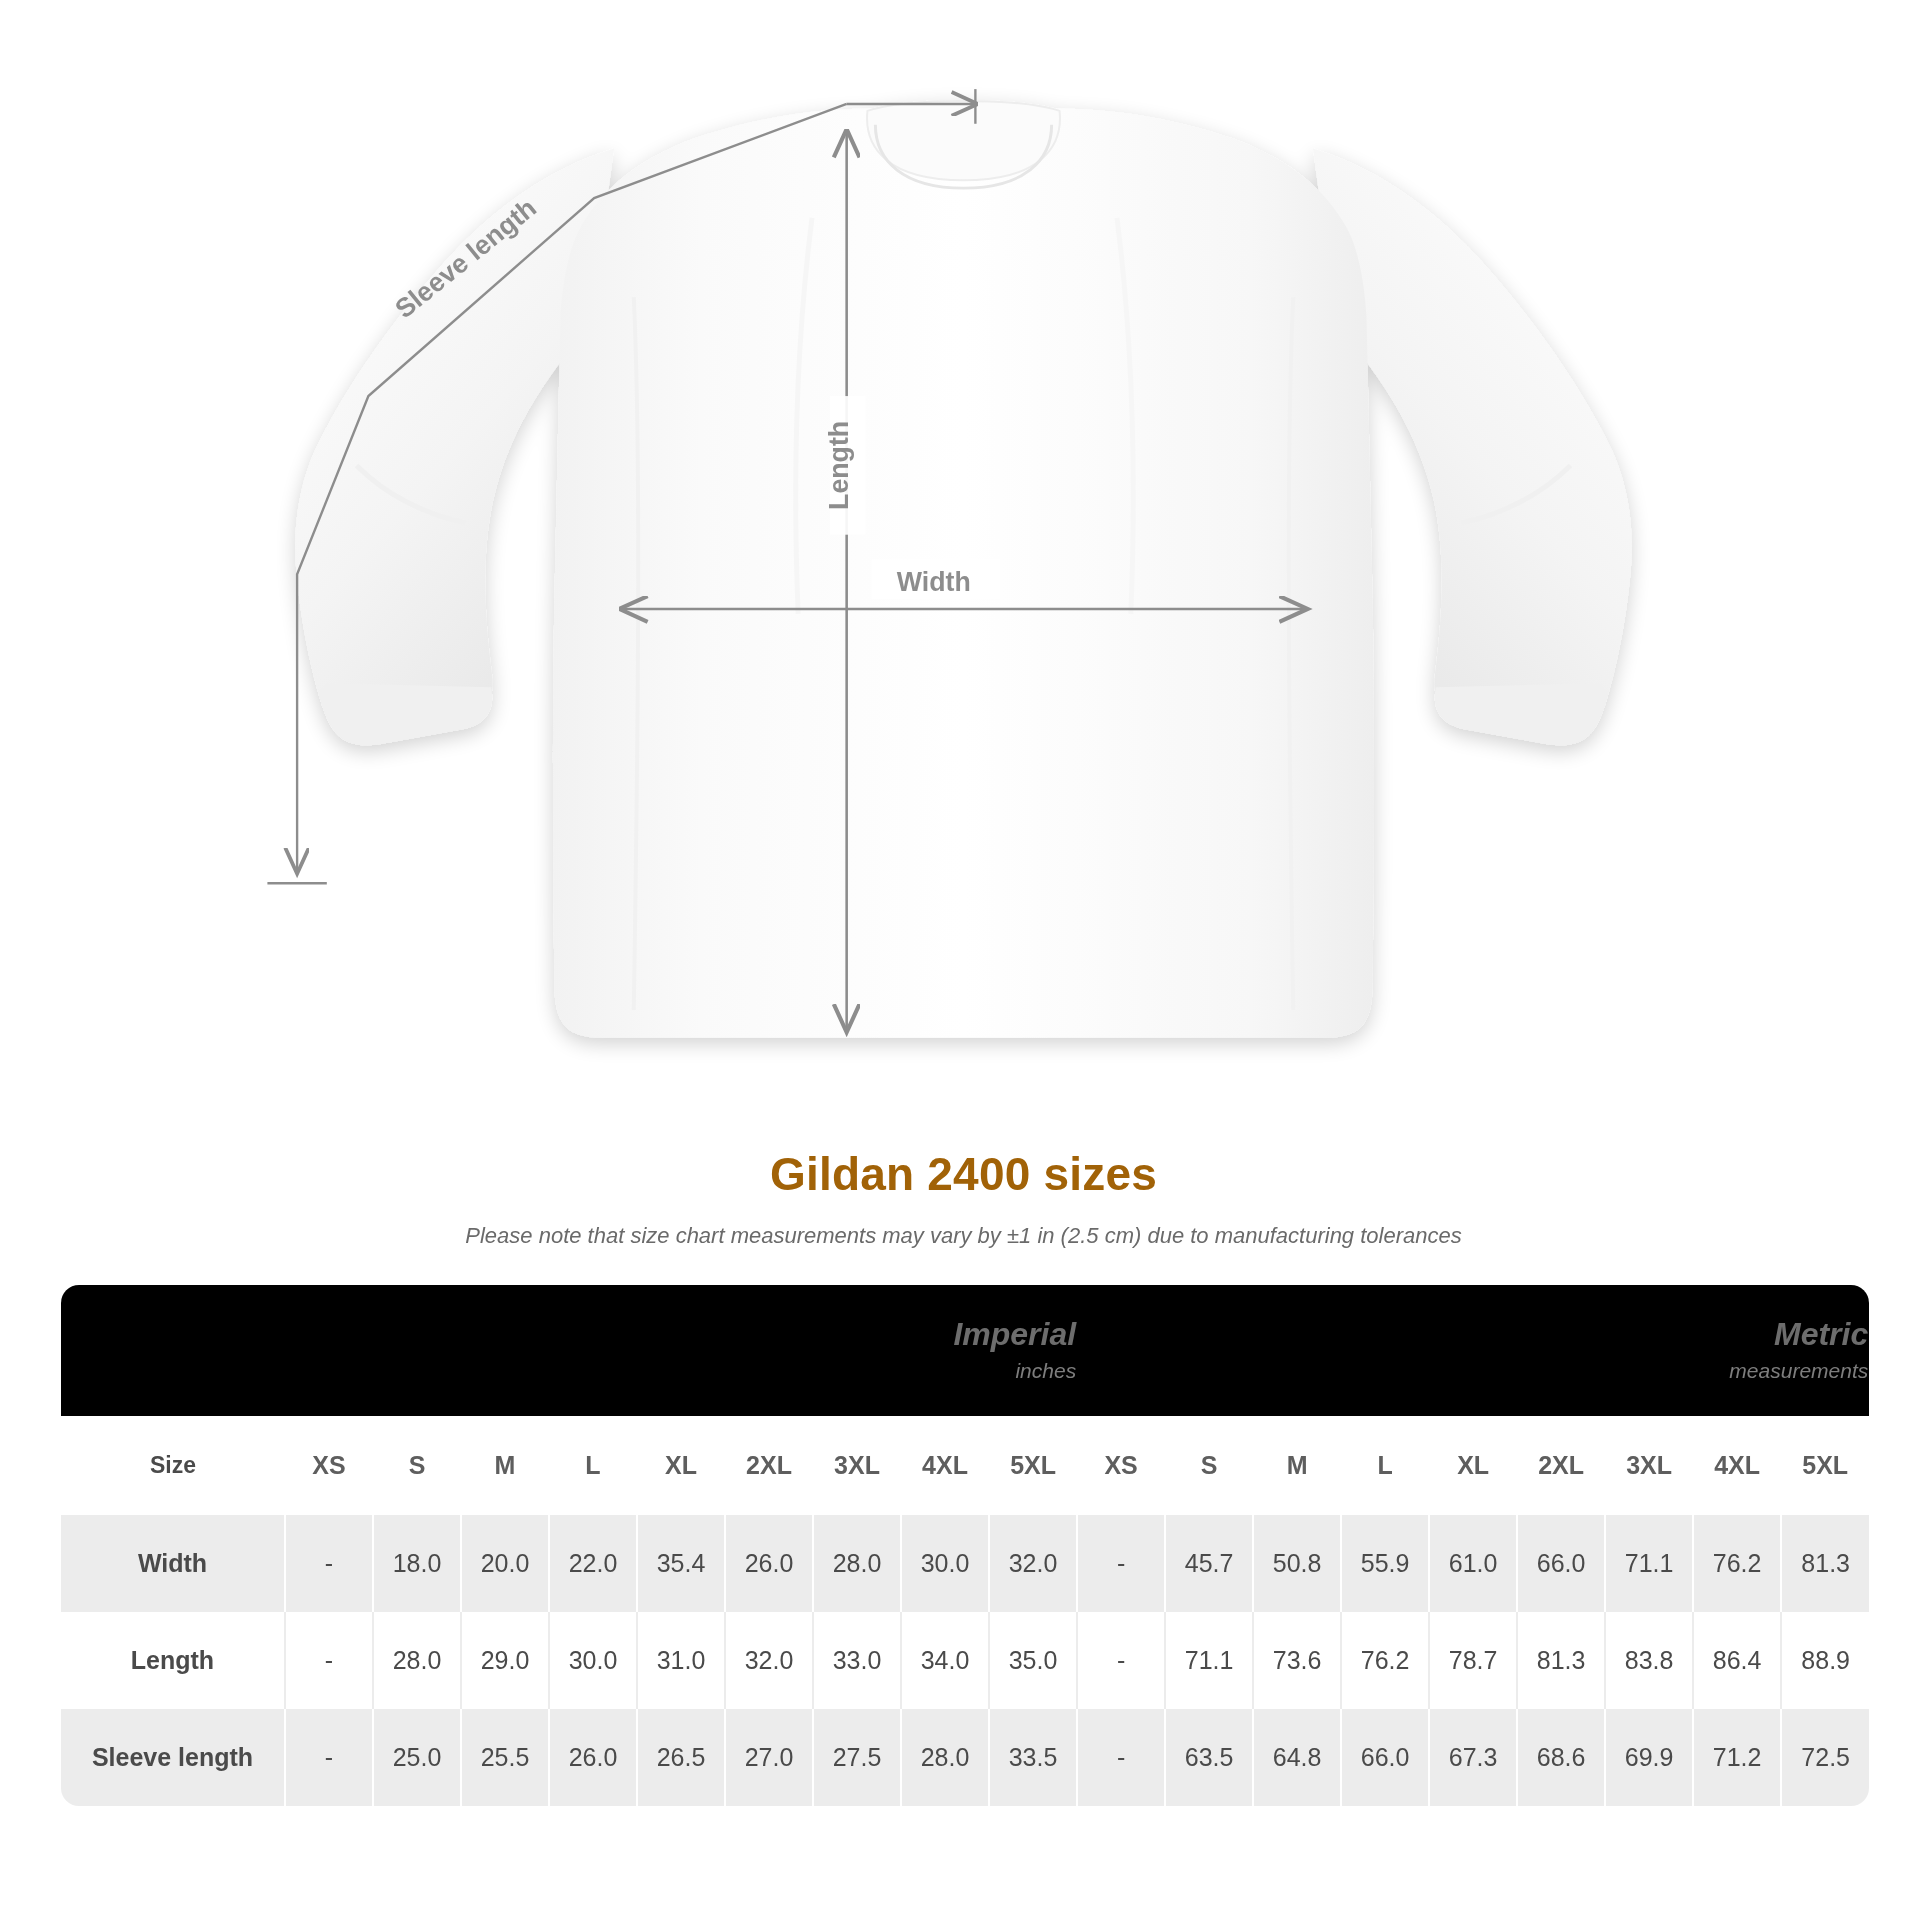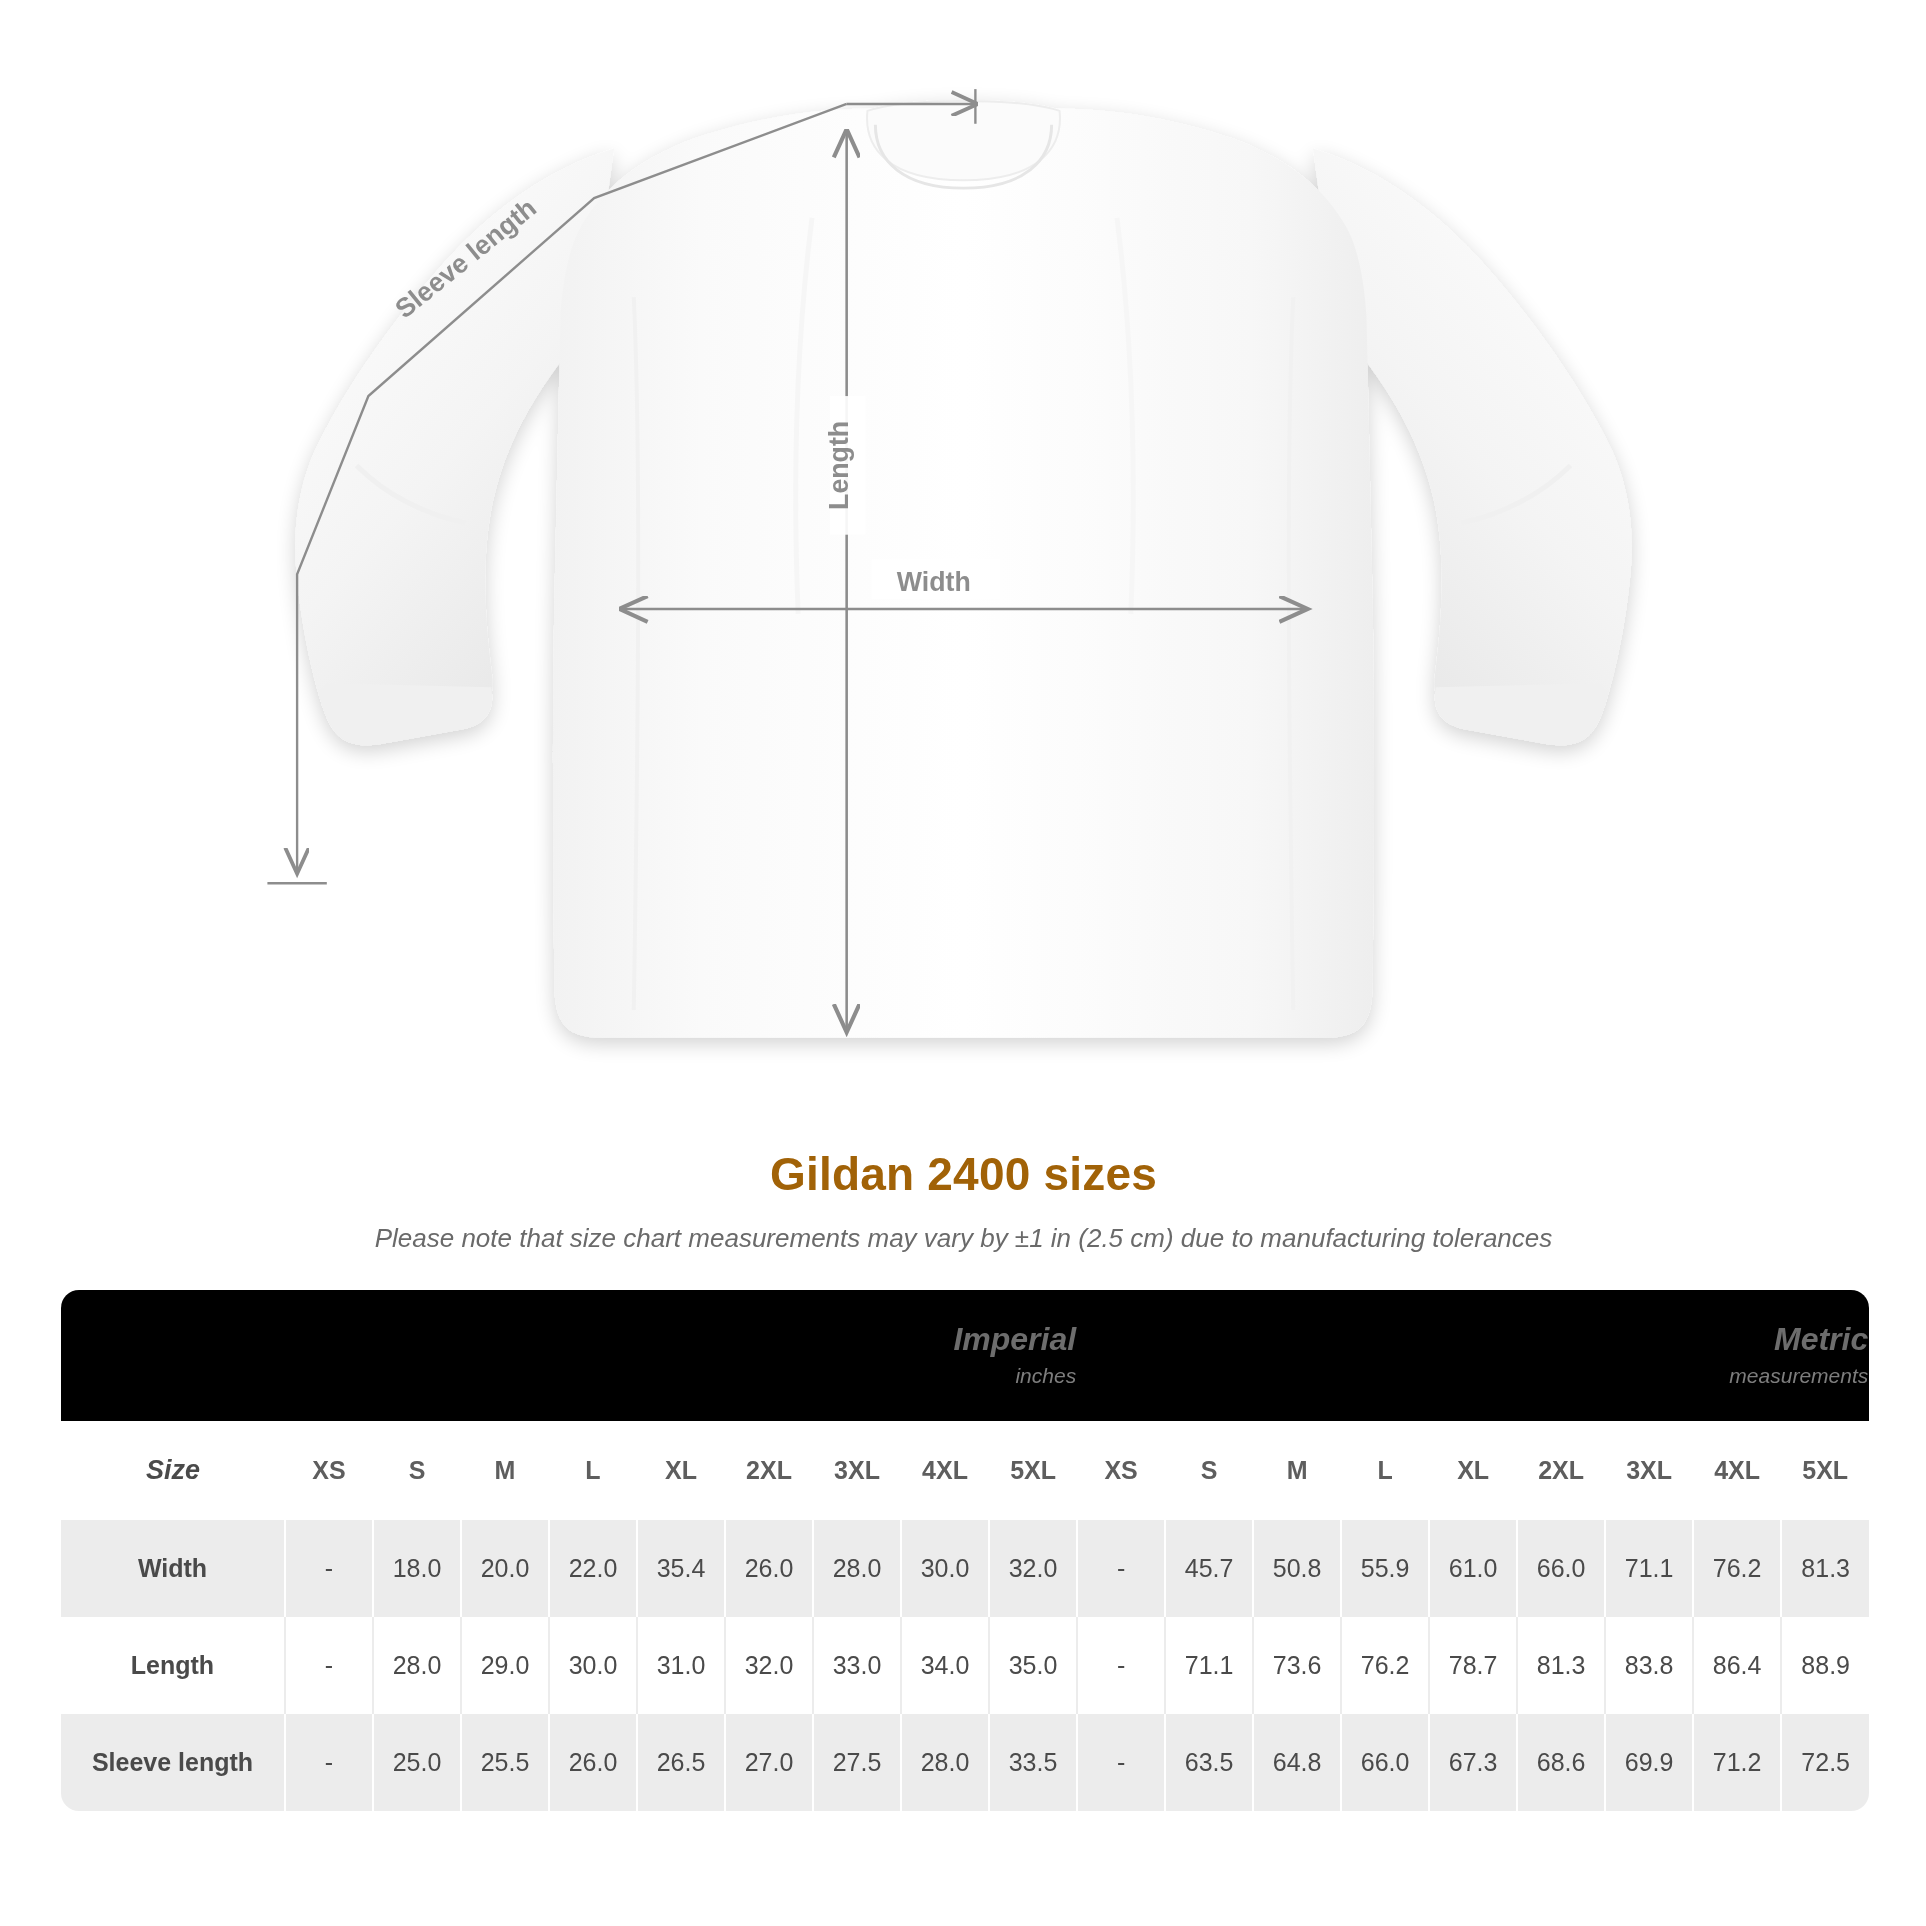--- a/index.html
+++ b/index.html
@@ -37,21 +37,21 @@
     text-align: center;
     font-size: 46px;
     font-weight: bold;
     color: #a16207;
     margin: 0;
     padding-top: 38px;
     letter-spacing: 0.2px;
   }
   .chart-subtitle {
     text-align: center;
-    font-size: 26px;
+    font-size: 22px;
     font-style: italic;
     color: #6a6a6a;
     margin: 0;
     padding-top: 22px;
   }
 
   
   .table-wrap {
     margin: 36px 61px 0 61px;
   }
@@ -90,22 +90,21 @@
     background: #ffffff;
     height: 97px;
     text-align: center;
     vertical-align: middle;
     font-size: 25px;
     font-weight: bold;
     color: #5e5e5e;
     border: none;
   }
   .hdr-row td.rowlabel {
-    font-size: 27px;
-    font-style: italic;
+    font-size: 23px;
   }
   .data-row td {
     height: 95px;
     text-align: center;
     vertical-align: middle;
     font-size: 25px;
     color: #4a4a4a;
     border: none;
   }
   .data-row.alt td {

